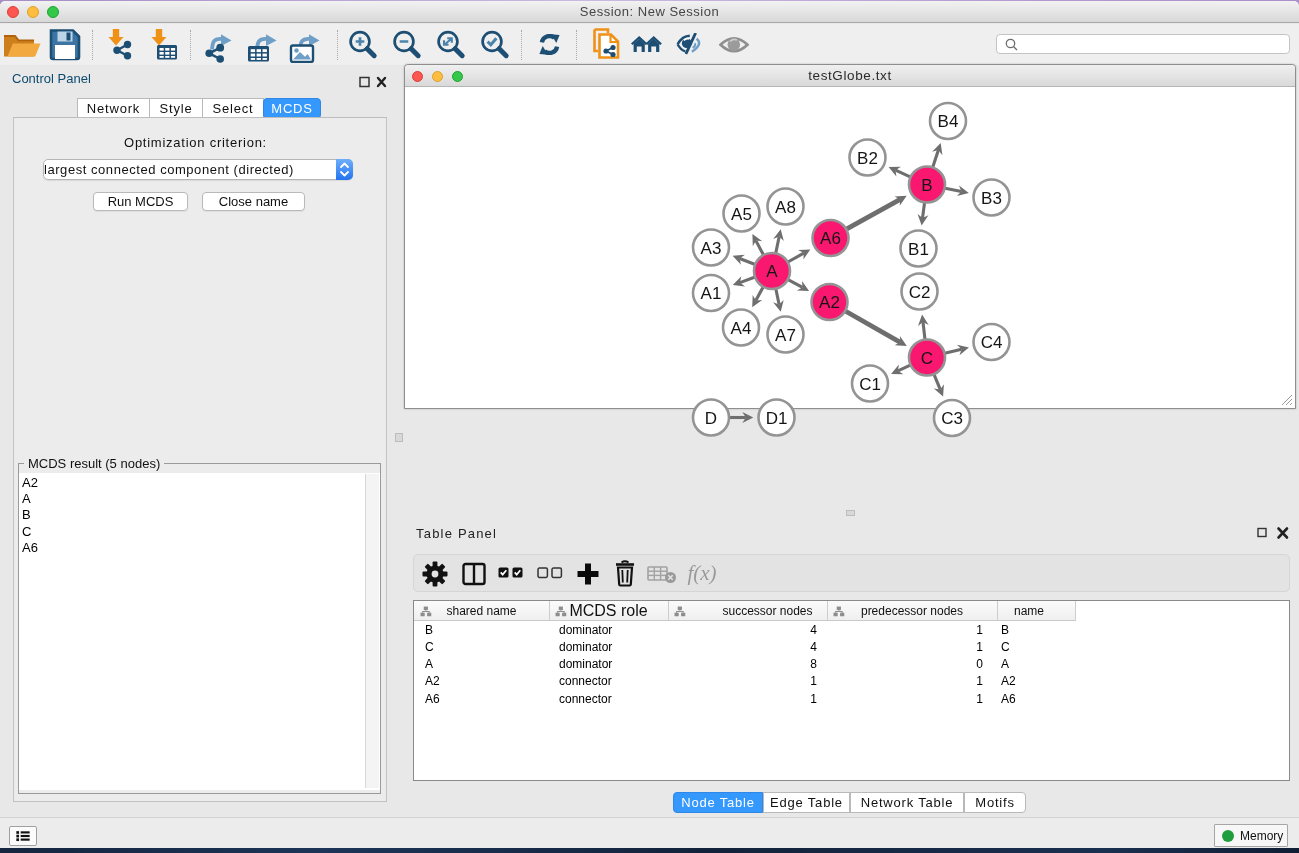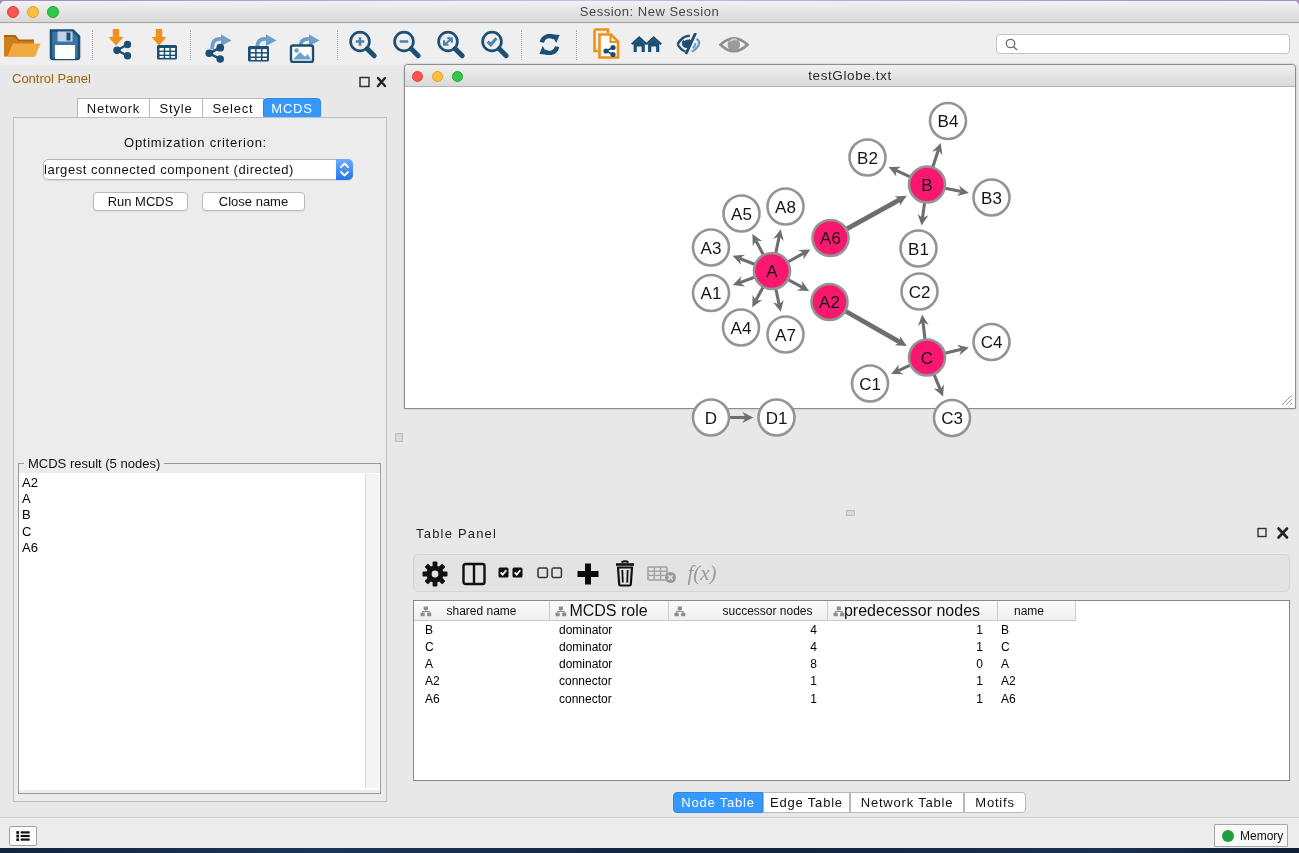--- a/index.html
+++ b/index.html
@@ -22,21 +22,21 @@
   line-height:22px; text-align:center; font-size:13px; letter-spacing:0.5px; color:#454545; }
 
 #toolbar { position:absolute; left:0; top:23px; width:1299px; height:41px; background:#efefef; }
 .tbsep { position:absolute; top:6px; height:30px; width:0;
   border-left:1px dotted #a9a9a9; }
 .tbi { position:absolute; top:3px; }
 #searchbox { position:absolute; left:996px; top:10px; width:294px; height:20px;
   background:#fff; border:1px solid #c4c4c4; border-radius:4px; }
 
 #ctrl { position:absolute; left:0; top:64px; width:391px; height:756px; background:#e8e8e8; }
-#ctrl-head { position:absolute; left:12px; top:6px; font-size:13px; color:#a16207; }
+#ctrl-head { position:absolute; left:12px; top:6px; font-size:13px; color:#0c4a6e; }
 .panebtns { position:absolute; top:11px; }
 #ctrl-inner { position:absolute; left:13px; top:52px; width:374px; height:685px;
   background:#ececec; border:1px solid #c2c2c2; border-top:1px solid #bdbdbd; }
 .tabrow { position:absolute; top:33px; left:0; width:391px; height:21px; font-size:13px; }
 .tab { position:absolute; top:0; height:21px; background:#ffffff; border:1px solid #b9b9b9;
   text-align:center; line-height:20px; color:#111; letter-spacing:0.8px; }
 .tab.sel { background:#3598fc; border-color:#2f88e8; color:#fff; }
 #optlabel { position:absolute; left:0; top:70px; width:391px; text-align:center;
   font-size:13px; letter-spacing:0.75px; color:#111; }
 #dropdown { position:absolute; left:43px; top:94px; width:310px; height:21px;
@@ -456,21 +456,21 @@
             <path d="M5.6 4 L5.6 5.2 M2.5 6.4 L2.5 5.2 L8.8 5.2 L8.8 6.4" fill="none" stroke="#8d8d8d" stroke-width="1"></path>
           </svg>
 <div style="position:absolute;left:254px;top:0;width:159px;height:20px;line-height:20px;text-align:center;font-size:12px;color:#111;margin-left:20px;">successor nodes</div>
 <div style="position:absolute;left:413px;top:0;width:0;height:20px;border-left:1px solid #cdcdcd;"></div>
 <svg style="position:absolute;left:419px;top:5px" width="12" height="11" viewBox="0 0 11.5 10.5">
             <rect x="3.6" y="0.5" width="4" height="3.4" fill="#8d8d8d"></rect>
             <rect x="0.5" y="6.4" width="4" height="3.4" fill="#8d8d8d"></rect>
             <rect x="6.8" y="6.4" width="4" height="3.4" fill="#8d8d8d"></rect>
             <path d="M5.6 4 L5.6 5.2 M2.5 6.4 L2.5 5.2 L8.8 5.2 L8.8 6.4" fill="none" stroke="#8d8d8d" stroke-width="1"></path>
           </svg>
-<div style="position:absolute;left:413px;top:0;width:170px;height:14px;line-height:20px;text-align:center;font-size:16px;color:#111;">predecessor nodes</div>
+<div style="position:absolute;left:413px;top:0;width:170px;height:14px;line-height:20px;text-align:center;font-size:12px;color:#111;">predecessor nodes</div>
 <div style="position:absolute;left:583px;top:0;width:0;height:20px;border-left:1px solid #cdcdcd;"></div>
 <div style="position:absolute;left:583px;top:0;width:64px;height:20px;line-height:20px;text-align:center;font-size:12px;color:#111;">name</div>
 <div style="position:absolute;left:661px;top:0;width:0;height:20px;border-left:1px solid #cdcdcd;"></div>
 <div style="position:absolute;left:11px;top:21.5px;font-size:12px;">B</div>
 <div style="position:absolute;left:145px;top:21.5px;font-size:12px;">dominator</div>
 <div style="position:absolute;left:254px;top:21.5px;width:149px;text-align:right;font-size:12px;">4</div>
 <div style="position:absolute;left:413px;top:21.5px;width:156px;text-align:right;font-size:12px;">1</div>
 <div style="position:absolute;left:587px;top:21.5px;font-size:12px;">B</div>
 <div style="position:absolute;left:11px;top:38.8px;font-size:12px;">C</div>
 <div style="position:absolute;left:145px;top:38.8px;font-size:12px;">dominator</div>

